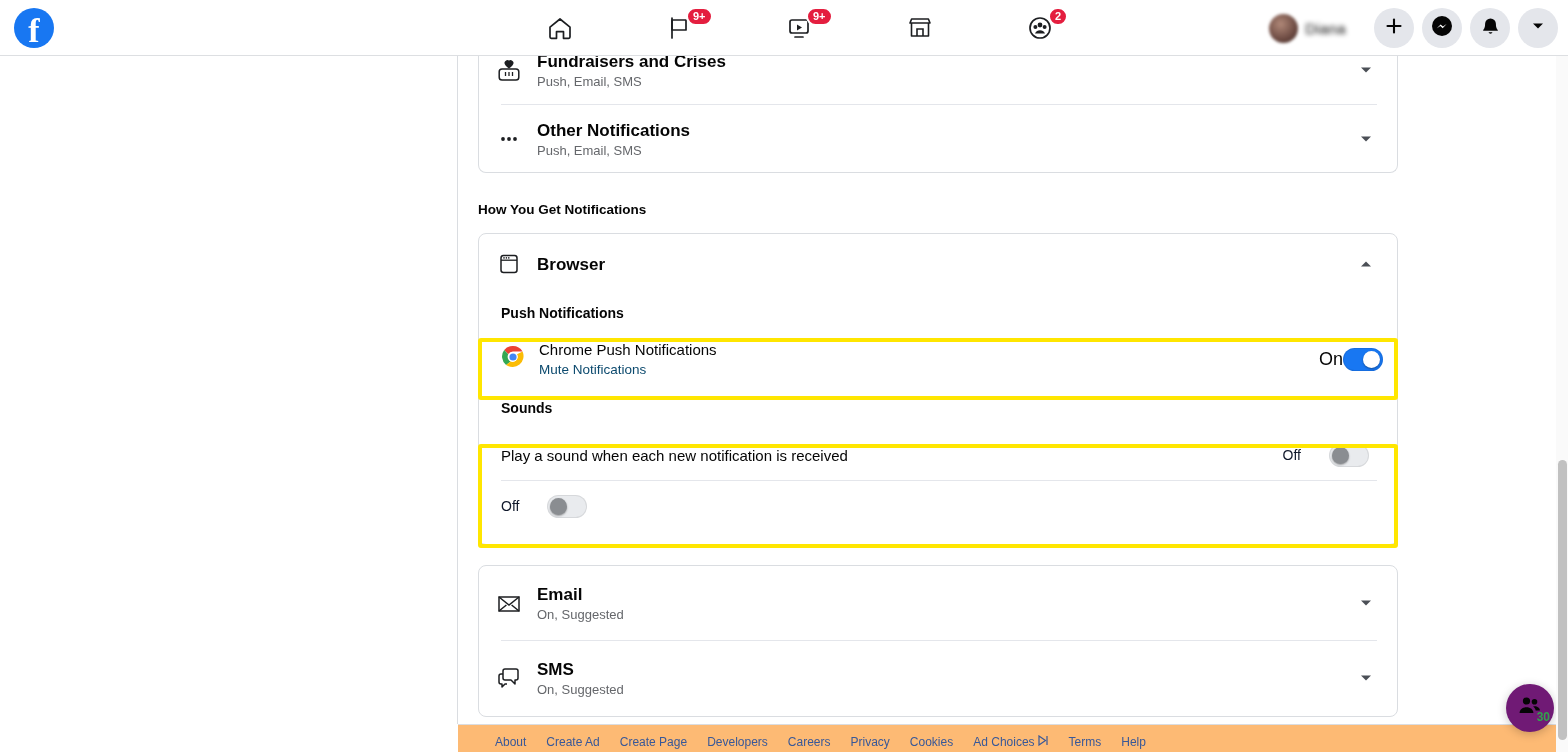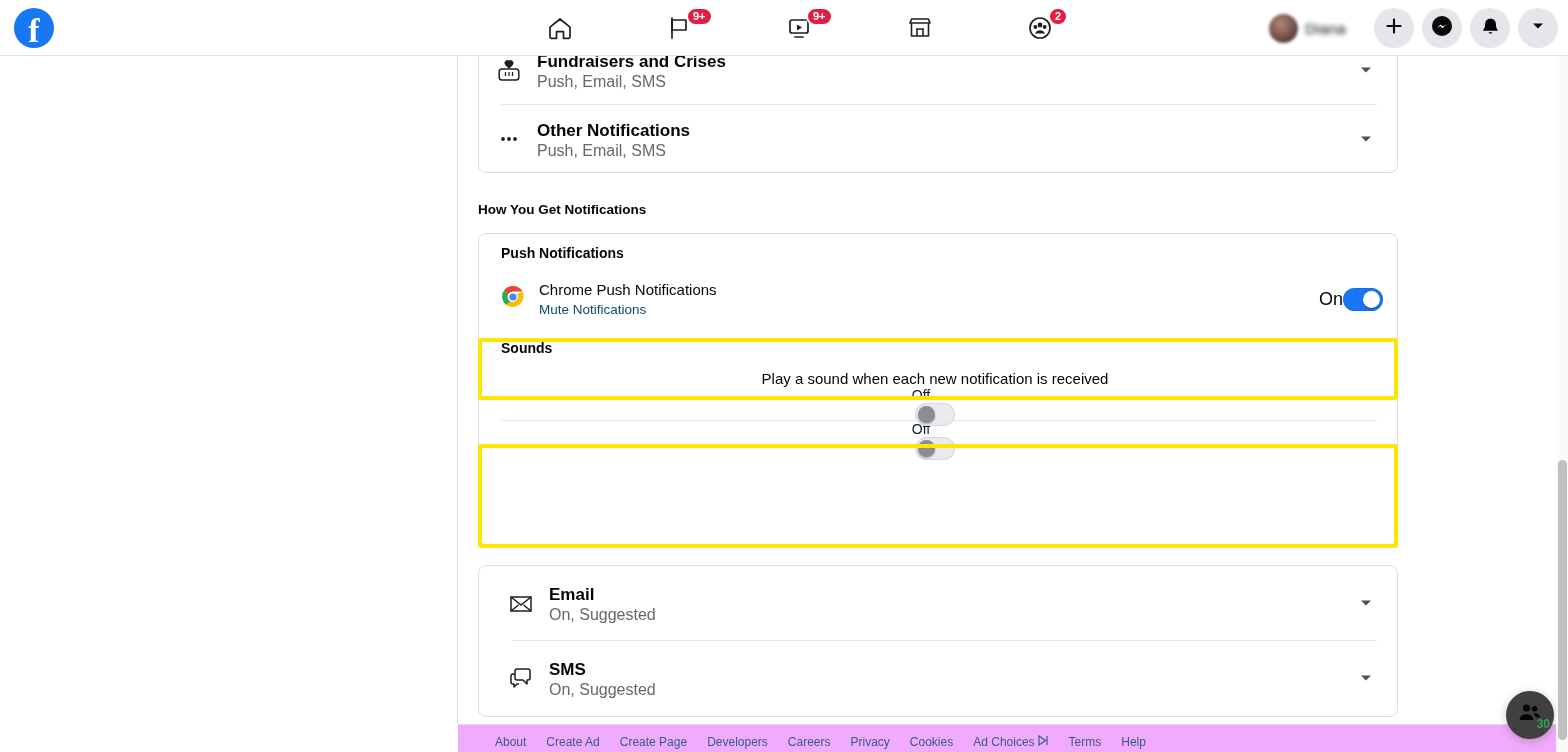--- a/index.html
+++ b/index.html
@@ -129,21 +129,21 @@
   .row .ic {
     width: 36px; flex: 0 0 36px;
     display: flex; align-items: center; justify-content: center;
     color: #050505;
   }
   .row .txt { flex: 1; padding-left: 10px; }
   .row .title {
     font-size: 17px; font-weight: bold; color: #050505; line-height: 21px;
   }
   .row .sub {
-    font-size: 16px; color: #65676b; line-height: 17px; margin-top: 1px;
+    font-size: 13px; color: #65676b; line-height: 17px; margin-top: 1px;
   }
   .chev {
     width: 22px; height: 22px;
     display: flex; align-items: center; justify-content: center;
     color: #444;
   }
   .divider {
     height: 1px; background: #e4e6eb;
     margin: 0 20px 0 22px;
   }
@@ -155,21 +155,21 @@
 
   .sub-header {
     font-size: 14px; font-weight: bold; color: #050505;
     padding: 0 0 0 22px;
     display: flex; align-items: center;
   }
 
   
   .trow {
     display: flex; align-items: center;
-    height: 50px; padding: 0 28px 0 22px; flex-direction: column;
+    height: 50px; padding: 0 28px 0 22px;
   }
   .trow .tlabel { flex: 1; font-size: 15px; color: #050505; }
   .trow .tstate { font-size: 14px; color: #0f172a; margin-right: 28px; }
 
   .toggle {
     width: 40px; height: 23px; border-radius: 12px;
     position: relative; flex: 0 0 auto;
     border: 1px solid rgba(0,0,0,.08);
   }
   .toggle.on  { background: #1877f2; }
@@ -201,32 +201,32 @@
   }
 
   
   .footer {
     position: absolute; left: 458px; bottom: 0;
     width: 1110px; height: 28px;
     border-top: 1px solid #dadde1;
     display: flex; align-items: flex-end;
     padding-left: 37px; padding-bottom: 3px;
     gap: 20px;
-    background: #f0abfc;
+    background: #fdba74;
   }
   .footer a {
     font-size: 12px; color: #385898; text-decoration: none;
     display: inline-flex; align-items: center; gap: 3px;
   }
 
   
   .fab {
-    position: absolute; right: 14px; bottom: 13px;
+    position: absolute; right: 14px; bottom: 20px;
     width: 48px; height: 48px; border-radius: 50%;
-    background: #404040;
+    background: #701a75;
     box-shadow: 0 2px 10px rgba(0,0,0,.22);
     display: flex; align-items: center; justify-content: center;
     z-index: 30;
   }
   .fab .fabnum {
     position: absolute; right: 4px; bottom: 8px;
     font-size: 12px; font-weight: bold; color: #31a24c;
   }
 
   
@@ -385,20 +385,39 @@
           <svg width="16" height="16" viewBox="0 0 16 16">
               <path d="M3 5.5l5 5 5-5z" fill="#4b4f56"></path>
             </svg>
         </div>
       </div>
     </div>
 
     <div class="section-label" style="left:20px; top:146px;">How You Get Notifications</div>
 
     <div class="card" style="top:177px; height:312px;">
+      <div class="row" style="height:60px;">
+        <div class="ic">
+          <svg width="24" height="24" viewBox="0 0 24 24">
+            <rect x="4" y="3.5" width="16" height="17" rx="2.5" fill="none" stroke="#1c1e21" stroke-width="1.5"></rect>
+            <line x1="4" y1="8.2" x2="20" y2="8.2" stroke="#1c1e21" stroke-width="1.3"></line>
+            <circle cx="7" cy="5.9" r=".8" fill="#1c1e21"></circle>
+            <circle cx="9.4" cy="5.9" r=".8" fill="#1c1e21"></circle>
+            <circle cx="11.8" cy="5.9" r=".8" fill="#1c1e21"></circle>
+          </svg>
+        </div>
+        <div class="txt">
+          <div class="title">Browser</div>
+        </div>
+        <div class="chev">
+          <svg width="16" height="16" viewBox="0 0 16 16">
+              <path d="M3 10.5l5-5 5 5z" fill="#4b4f56"></path>
+            </svg>
+        </div>
+      </div>
 
       <div class="sub-header" style="height:38px;">Push Notifications</div>
 
       <div class="chrome-row">
         <div style="width:24px;flex:0 0 24px;">
           <svg width="24" height="24" viewBox="0 0 24 24">
             <circle cx="12" cy="12" r="11" fill="#fff"></circle>
             <path d="M12 1a11 11 0 0 1 9.53 5.5H12a5.5 5.5 0 0 0-4.77 2.76L3.2 4.9A11 11 0 0 1 12 1z" fill="#ea4335"></path>
             <path d="M3.2 4.9l4.03 4.36A5.5 5.5 0 0 0 9.6 16.6L5.1 20A11 11 0 0 1 3.2 4.9z" fill="#34a853"></path>
             <path d="M21.53 6.5A11 11 0 0 1 5.1 20l4.5-3.4A5.5 5.5 0 0 0 16.77 12 5.5 5.5 0 0 0 16 9.26z" fill="#fbbc05"></path>
@@ -427,21 +446,21 @@
       </div>
       <div class="divider" style="margin-left:22px;"></div>
       <div class="trow">
         <div class="tstate">Off</div>
         <div class="toggle off">
           <div class="knob"></div>
         </div>
       </div>
     </div>
 
-    <div class="card" style="top:509px; height:152px;padding-left:12px;">
+    <div class="card" style="top:509px; height:152px;">
       <div class="row" style="height:74px;">
         <div class="ic">
           <svg width="26" height="26" viewBox="0 0 26 26">
             <rect x="3" y="7" width="20" height="14" fill="none" stroke="#1c1e21" stroke-width="1.5"></rect>
             <path d="M3 7l10 8 10-8" fill="none" stroke="#1c1e21" stroke-width="1.5"></path>
             <path d="M3 21l7.4-6M23 21l-7.4-6" fill="none" stroke="#1c1e21" stroke-width="1.5"></path>
           </svg>
         </div>
         <div class="txt">
           <div class="title">Email</div>

